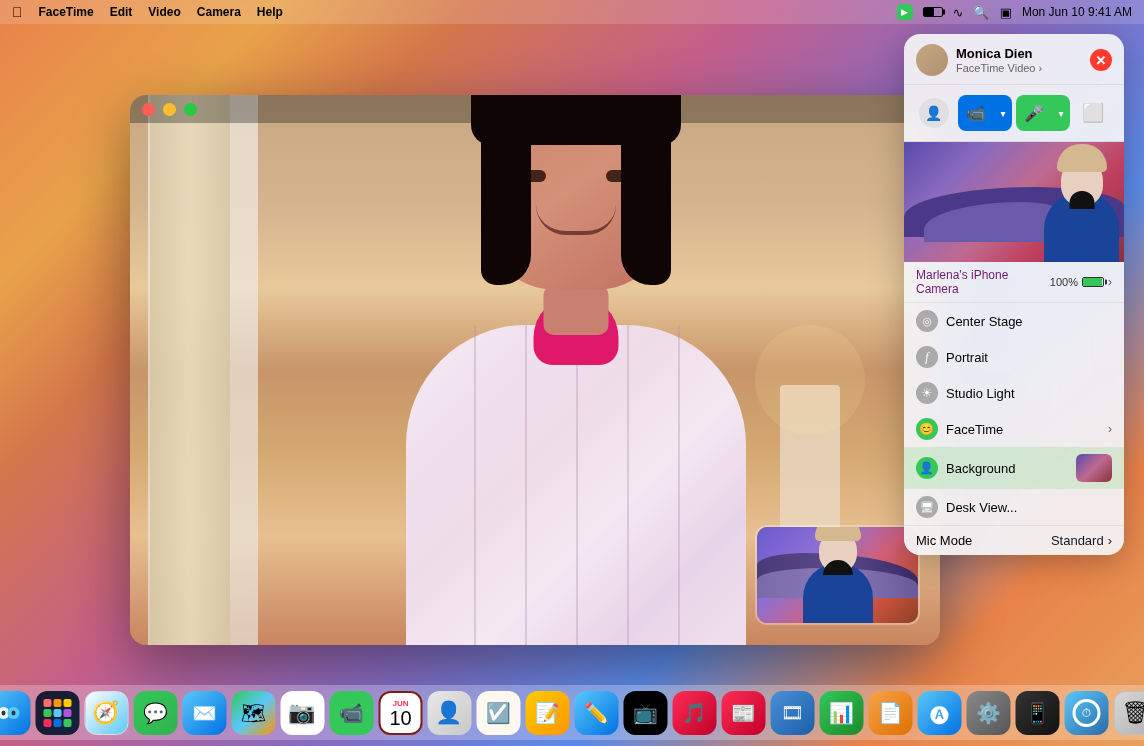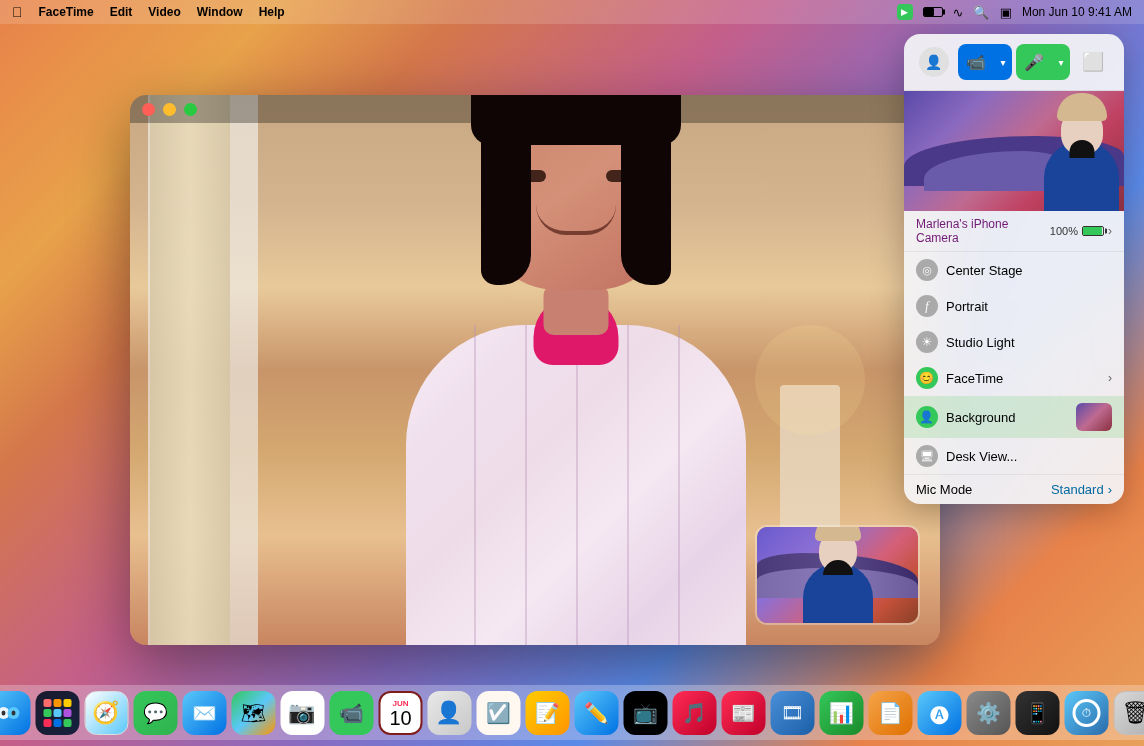--- a/index.html
+++ b/index.html
@@ -364,21 +364,21 @@
     }
     .mic-mode-label {
       font-size: 13px;
       color: #000;
     }
     .mic-mode-value {
       display: flex;
       align-items: center;
       gap: 4px;
       font-size: 13px;
-      color: #0369a1;
+      color: #0f172a;
     }
 
     
     .dock {
       position: absolute;
       bottom: 6px;
       left: 50%;
       transform: translateX(-50%);
       display: flex;
       align-items: flex-end;
@@ -438,21 +438,21 @@
 <body>
 
 <div class="desktop-bg"></div>
 
 <div class="menubar">
   <div class="menubar-left">
     <span class="apple-icon"></span>
     <span class="menubar-item bold">FaceTime</span>
     <span class="menubar-item">Edit</span>
     <span class="menubar-item">Video</span>
-    <span class="menubar-item">Window</span>
+    <span class="menubar-item">Camera</span>
     <span class="menubar-item">Help</span>
   </div>
   <div class="menubar-right">
 
     <span style="width:16px;height:16px;background:#34c759;border-radius:4px;display:inline-flex;align-items:center;justify-content:center;">
       <span style="color:white;font-size:9px;">▶</span>
     </span>
 
     <span style="display:inline-flex;align-items:center;gap:2px;font-size:11px;">
       <span style="width:20px;height:10px;border:1.5px solid #000;border-radius:2px;display:inline-block;position:relative;">
@@ -523,20 +523,32 @@
         <div style="position:absolute;bottom:82px;left:50%;transform:translateX(-50%);width:46px;height:25px;background:#d4b890;border-radius:23px 23px 5px 5px;"></div>
 
         <div style="position:absolute;bottom:48px;left:50%;transform:translateX(-50%);width:30px;height:15px;background:#111;border-radius:15px 15px 0 0;"></div>
       </div>
     </div>
   </div>
 </div>
 
 <div class="control-panel">
 
+  <div class="panel-header">
+    <div class="panel-contact">
+      <div class="contact-avatar">
+        <div class="contact-avatar-img"></div>
+      </div>
+      <div class="contact-info">
+        <span class="contact-name">Monica Dien</span>
+        <span class="contact-subtitle">FaceTime Video ›</span>
+      </div>
+    </div>
+    <div class="close-btn">✕</div>
+  </div>
 
   <div class="panel-controls">
 
     <div class="ctrl-btn">
       <div style="width:30px;height:30px;border-radius:50%;background:#e0e0e0;display:flex;align-items:center;justify-content:center;font-size:14px;">👤</div>
     </div>
 
     <div class="ctrl-pair">
       <div class="ctrl-btn active-video" style="border-radius:8px 0 0 8px;width:36px;">
         <span style="color:white;font-size:16px;">📹</span>

